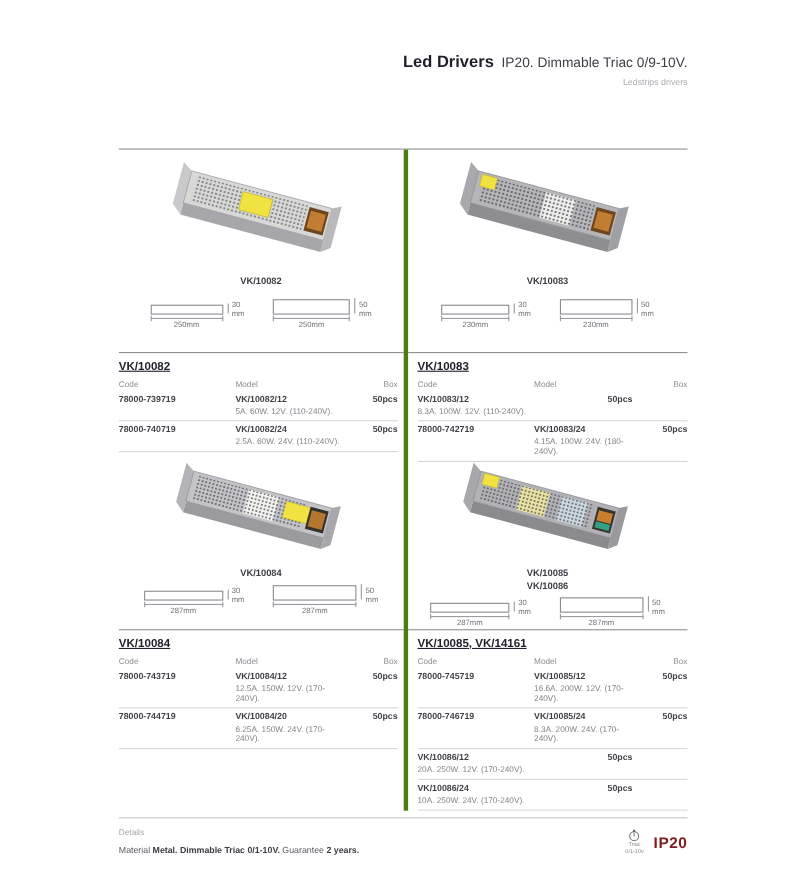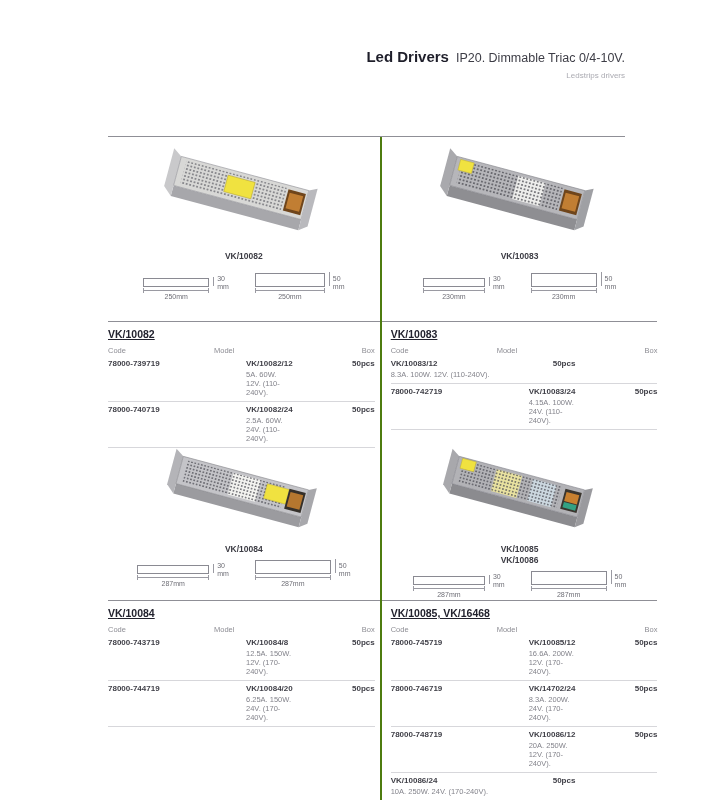--- a/index.html
+++ b/index.html
@@ -8,21 +8,21 @@
 
   
   header{padding-top:48px;text-align:right;}
   .title-row{font-size:12.5px;color:#3d3d46;line-height:18px;}
   .title{font-size:15px;font-weight:bold;color:#1e1e2a;margin-right:7px;}
   .category{margin-top:4px;font-size:8px;color:#ababb2;}
   .top-rule{margin-top:56px;border-top:1px solid #8f8f96;}
 
   
   .grid{display:grid;grid-template-columns:1fr 1fr;}
-  .cell.right{border-left:2px solid #4d7c0f;}
+  .cell.right{border-left:4px solid #4d7c0f;}
   .fig{height:184px;display:flex;flex-direction:column;align-items:center;overflow:hidden;}
   .fig.short{height:152px;}
   .fig svg.driver{margin-top:10px;}
   .fig.short svg.driver{margin-top:0;}
   .caption{margin-top:4px;font-size:8.5px;font-weight:bold;color:#3c3c44;text-align:center;line-height:11px;}
   .fig.short .caption{margin-top:2px;}
   .caption div:empty{display:none;}
   .dims{margin-top:10px;display:flex;gap:26px;align-items:flex-end;}
   .fig.short .dims{margin-top:4px;}
   .dimblock{display:flex;align-items:flex-end;}
@@ -41,47 +41,47 @@
   .hlabels{display:flex;flex-direction:column;align-items:flex-start;font-size:7px;color:#6e6e76;line-height:7.5px;margin-bottom:11px;}
 
   
   .spec{border-top:1px solid #8f8f96;padding-top:5px;}
   .cell.right .spec>*{margin-left:9px;}
   .cell.left .spec>*{margin-right:5px;}
   .spec-title{margin:1px 0 7px;font-size:10.5px;font-weight:bold;color:#22222e;text-decoration:underline;line-height:12px;}
   .thead,.trow{display:grid;grid-template-columns:102px 1fr 46px;column-gap:4px;}
   .thead{font-size:7.5px;color:#8d8d94;line-height:8px;padding-bottom:1px;}
   .thead .r{text-align:right;}
-  .trow{padding:2px 0 4px;border-bottom:1px solid #d7d7db;gap:36px;}
+  .trow{padding:2px 0 4px;border-bottom:1px solid #d7d7db;}
   .code{font-size:8px;font-weight:bold;color:#3f3f47;line-height:9px;padding-top:1px;}
   .mname{display:block;font-size:8px;font-weight:bold;color:#3f3f47;line-height:9px;padding-top:1px;}
   .mdesc{display:block;font-size:7.5px;color:#83838b;line-height:9px;margin-top:2px;}
   .box{font-size:8px;font-weight:bold;color:#3f3f47;text-align:right;line-height:9px;padding-top:1px;}
 
   
   footer{margin-top:6px;}
   .f-rule1{border-top:1px solid #c6c6cb;}
   .f-body{position:relative;}
   .f-details{margin-top:8px;font-size:7.5px;color:#a5a5ac;}
   .f-material{margin-top:7px;font-size:8px;color:#5a5a62;}
   .f-material .b{font-weight:bold;color:#3c3c44;}
   .f-right{position:absolute;right:0;top:2px;display:flex;align-items:center;gap:9px;}
   .triac{display:flex;flex-direction:column;align-items:center;}
   .triac-t{font-size:5px;line-height:6px;color:#8a8a90;}
-  .ip{font-size:14px;font-weight:bold;color:#ec4899;letter-spacing:0.5px;}
+  .ip{font-size:14px;font-weight:bold;color:#7f1d1d;letter-spacing:0.5px;}
 </style>
 </head>
 <body>
 
 <div class="page">
   <div class="content">
 
     <header>
       <div class="title-row">
-        <span class="title">Led Drivers</span><span>IP20. Dimmable Triac 0/4-10V.</span>
+        <span class="title">Led Drivers</span><span>IP20. Dimmable Triac 0/9-10V.</span>
       </div>
       <div class="category">Ledstrips drivers</div>
     </header>
 
     <div class="top-rule"></div>
 
     <div class="grid">
 
       <section class="cell left">
         <div class="fig">
@@ -221,21 +221,21 @@
             <span class="model">
                 <span class="mname">VK/10083/12</span>
                 <span class="mdesc">8.3A. 100W. 12V. (110-240V).</span>
               </span>
             <span class="box">50pcs</span>
           </div>
           <div class="trow">
             <span class="code">78000-742719</span>
             <span class="model">
                 <span class="mname">VK/10083/24</span>
-                <span class="mdesc">4.15A. 100W. 24V. (110-240V).</span>
+                <span class="mdesc">4.15A. 100W. 24V. (180-240V).</span>
               </span>
             <span class="box">50pcs</span>
           </div>
         </div>
       </section>
 
       <section class="cell left">
         <div class="fig short">
           <svg class="driver" width="186" height="94" viewBox="0 0 186 100">
             <defs>
@@ -289,21 +289,21 @@
         <div class="spec">
           <h3 class="spec-title">VK/10084</h3>
           <div class="thead">
             <span>Code</span>
             <span>Model</span>
             <span class="r">Box</span>
           </div>
           <div class="trow">
             <span class="code">78000-743719</span>
             <span class="model">
-                <span class="mname">VK/10084/8</span>
+                <span class="mname">VK/10084/12</span>
                 <span class="mdesc">12.5A. 150W. 12V. (170-240V).</span>
               </span>
             <span class="box">50pcs</span>
           </div>
           <div class="trow">
             <span class="code">78000-744719</span>
             <span class="model">
                 <span class="mname">VK/10084/20</span>
                 <span class="mdesc">6.25A. 150W. 24V. (170-240V).</span>
               </span>
@@ -359,44 +359,43 @@
               </div>
               <div class="hmark l"></div>
               <div class="hlabels">
                 <span>50</span>
                 <span>mm</span>
               </div>
             </div>
           </div>
         </div>
         <div class="spec">
-          <h3 class="spec-title">VK/10085, VK/16468</h3>
+          <h3 class="spec-title">VK/10085, VK/14161</h3>
           <div class="thead">
             <span>Code</span>
             <span>Model</span>
             <span class="r">Box</span>
           </div>
           <div class="trow">
             <span class="code">78000-745719</span>
             <span class="model">
                 <span class="mname">VK/10085/12</span>
                 <span class="mdesc">16.6A. 200W. 12V. (170-240V).</span>
               </span>
             <span class="box">50pcs</span>
           </div>
           <div class="trow">
             <span class="code">78000-746719</span>
             <span class="model">
-                <span class="mname">VK/14702/24</span>
+                <span class="mname">VK/10085/24</span>
                 <span class="mdesc">8.3A. 200W. 24V. (170-240V).</span>
               </span>
             <span class="box">50pcs</span>
           </div>
           <div class="trow">
-            <span class="code">78000-748719</span>
             <span class="model">
                 <span class="mname">VK/10086/12</span>
                 <span class="mdesc">20A. 250W. 12V. (170-240V).</span>
               </span>
             <span class="box">50pcs</span>
           </div>
           <div class="trow">
             <span class="model">
                 <span class="mname">VK/10086/24</span>
                 <span class="mdesc">10A. 250W. 24V. (170-240V).</span>

